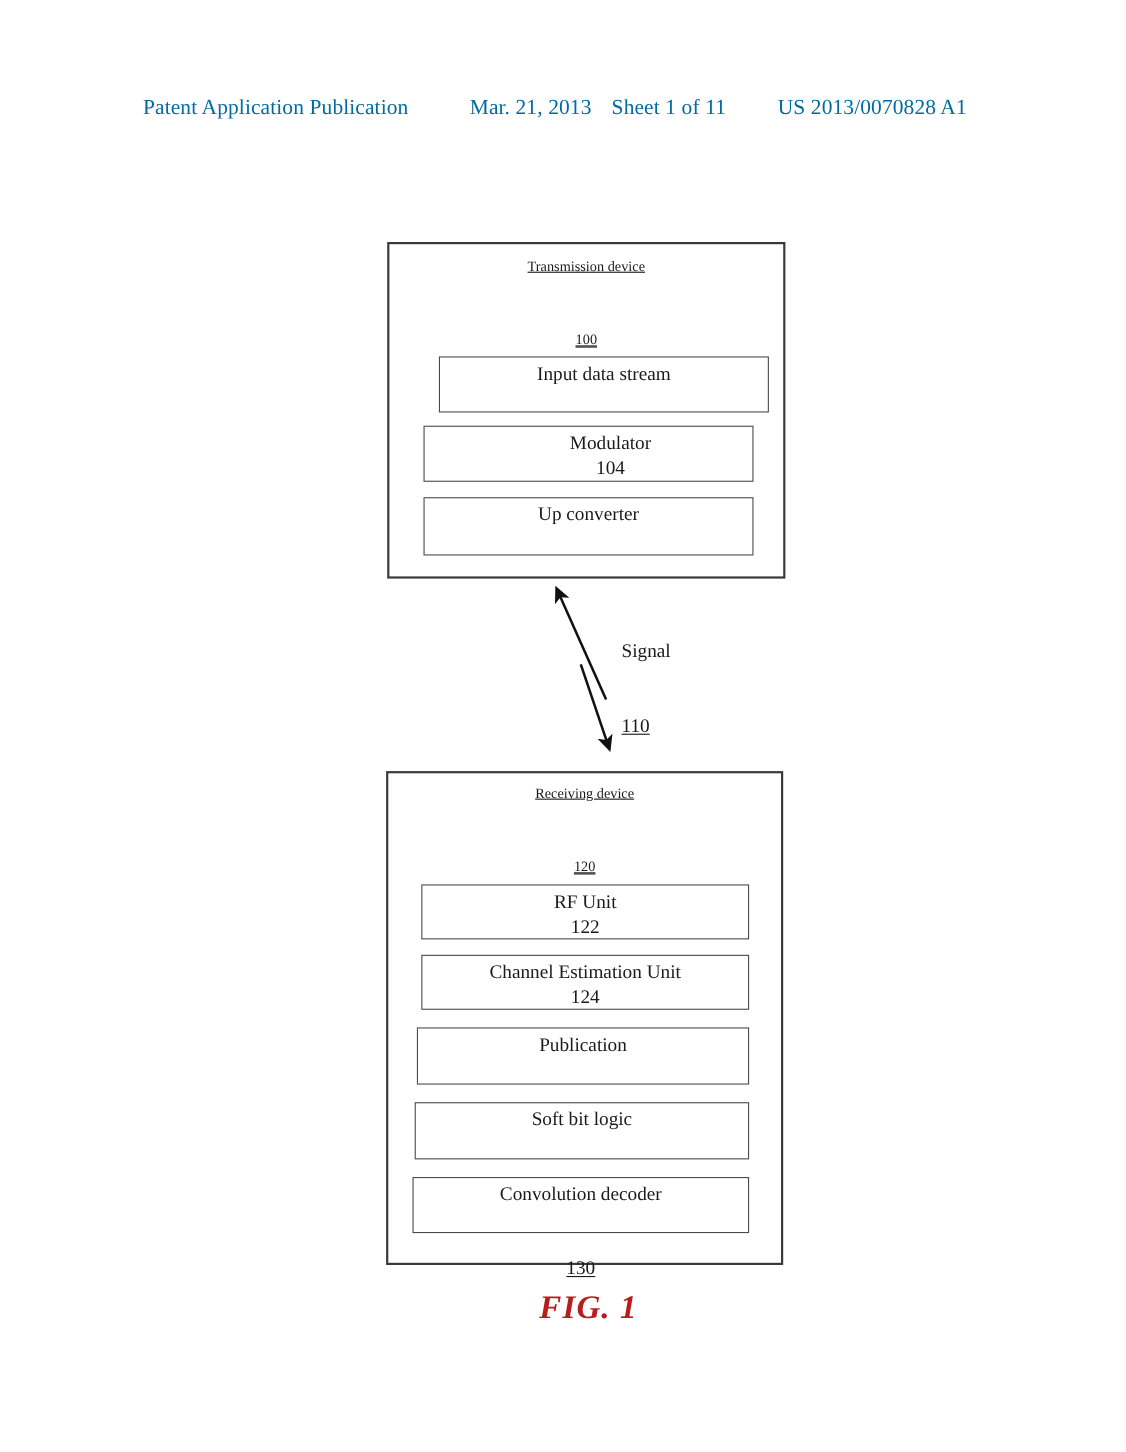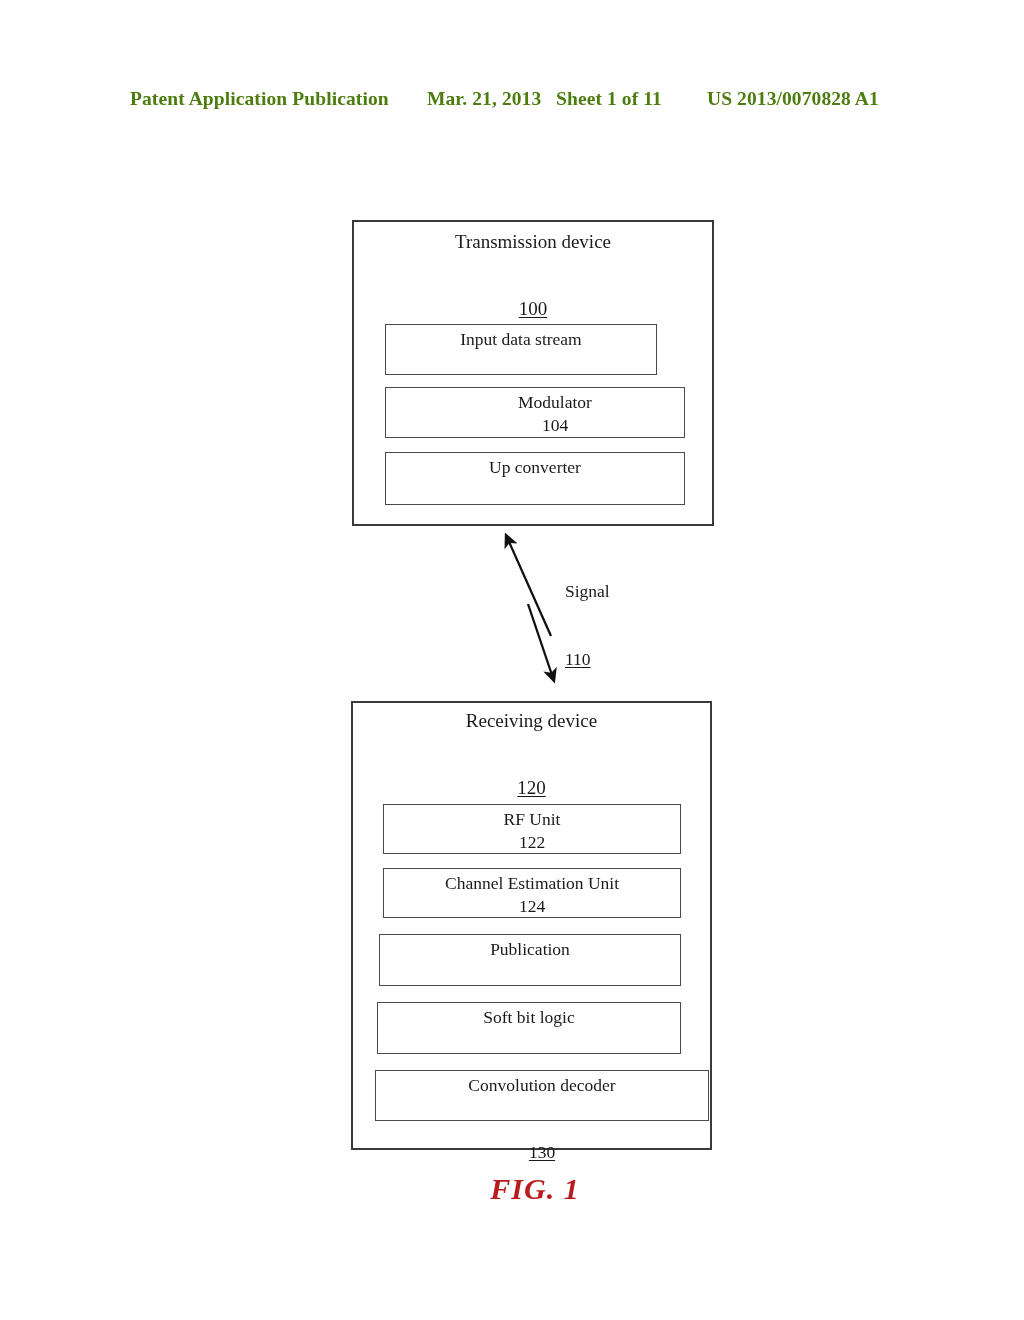--- a/index.html
+++ b/index.html
@@ -19,25 +19,25 @@
   
   .page-header {
     position: absolute;
     left: 0;
     top: 88px;
     width: 1024px;
     height: 26px;
   }
   .hdr-text {
     position: absolute;
-    font-weight: bold;
+    font-weight: normal;
     font-size: 19.5px;
     letter-spacing: 0.1px;
     white-space: nowrap;
-    color: #4d7c0f;
+    color: #0369a1;
     top: 0;
   }
   .hdr-pub   { left: 130px; }
   .hdr-date  { left: 427px; }
   .hdr-sheet { left: 556px; }
   .hdr-num   { left: 707px; }
 
   
   .diagram {
     position: absolute;
@@ -55,51 +55,52 @@
     box-sizing: border-box;
   }
   #tx-box { left: 352px; top: 220px; width: 362px; height: 306px; }
   #rx-box { left: 351px; top: 701px; width: 361px; height: 449px; }
 
   .outer-title {
     position: absolute;
     left: 0;
     width: 100%;
     text-align: center;
-    font-size: 19px;
+    font-size: 13px;
     line-height: 23px;
+    text-decoration: underline;
   }
   #tx-title { top: 8px; }
   #rx-title { top: 6px; }
 
   .inner-box {
     position: absolute;
     border: 1.5px solid #4a4a4a;
     background: #ffffff;
     box-sizing: border-box;
     text-align: center;
     font-size: 17.5px;
     line-height: 23px;
     padding-top: 3px;
   }
 
   .ref-num { display: block; }
   .ref-num.u { text-decoration: underline; text-underline-offset: 1.5px; margin-top: 44px; }
 
   
-  #tx-b1 { left: 31px; top: 102px; width: 272px; height: 51px; }
+  #tx-b1 { left: 45px; top: 102px; width: 300px; height: 51px; }
   #tx-b2 { left: 31px; top: 165px; width: 300px; height: 51px; padding-left: 40px; }
   #tx-b3 { left: 31px; top: 230px; width: 300px; height: 53px; }
 
   
   #rx-b1 { left: 30px; top: 101px; width: 298px; height: 50px; }
   #rx-b2 { left: 30px; top: 165px; width: 298px; height: 50px; }
   #rx-b3 { left: 26px; top: 231px; width: 302px; height: 52px; }
   #rx-b4 { left: 24px; top: 299px; width: 304px; height: 52px; }
-  #rx-b5 { left: 22px; top: 367px; width: 334px; height: 51px; }
+  #rx-b5 { left: 22px; top: 367px; width: 306px; height: 51px; }
 
   
   .signal-label {
     position: absolute;
     left: 565px;
     top: 579px;
     width: 90px;
     text-align: left;
     font-size: 17.5px;
     line-height: 24px;

